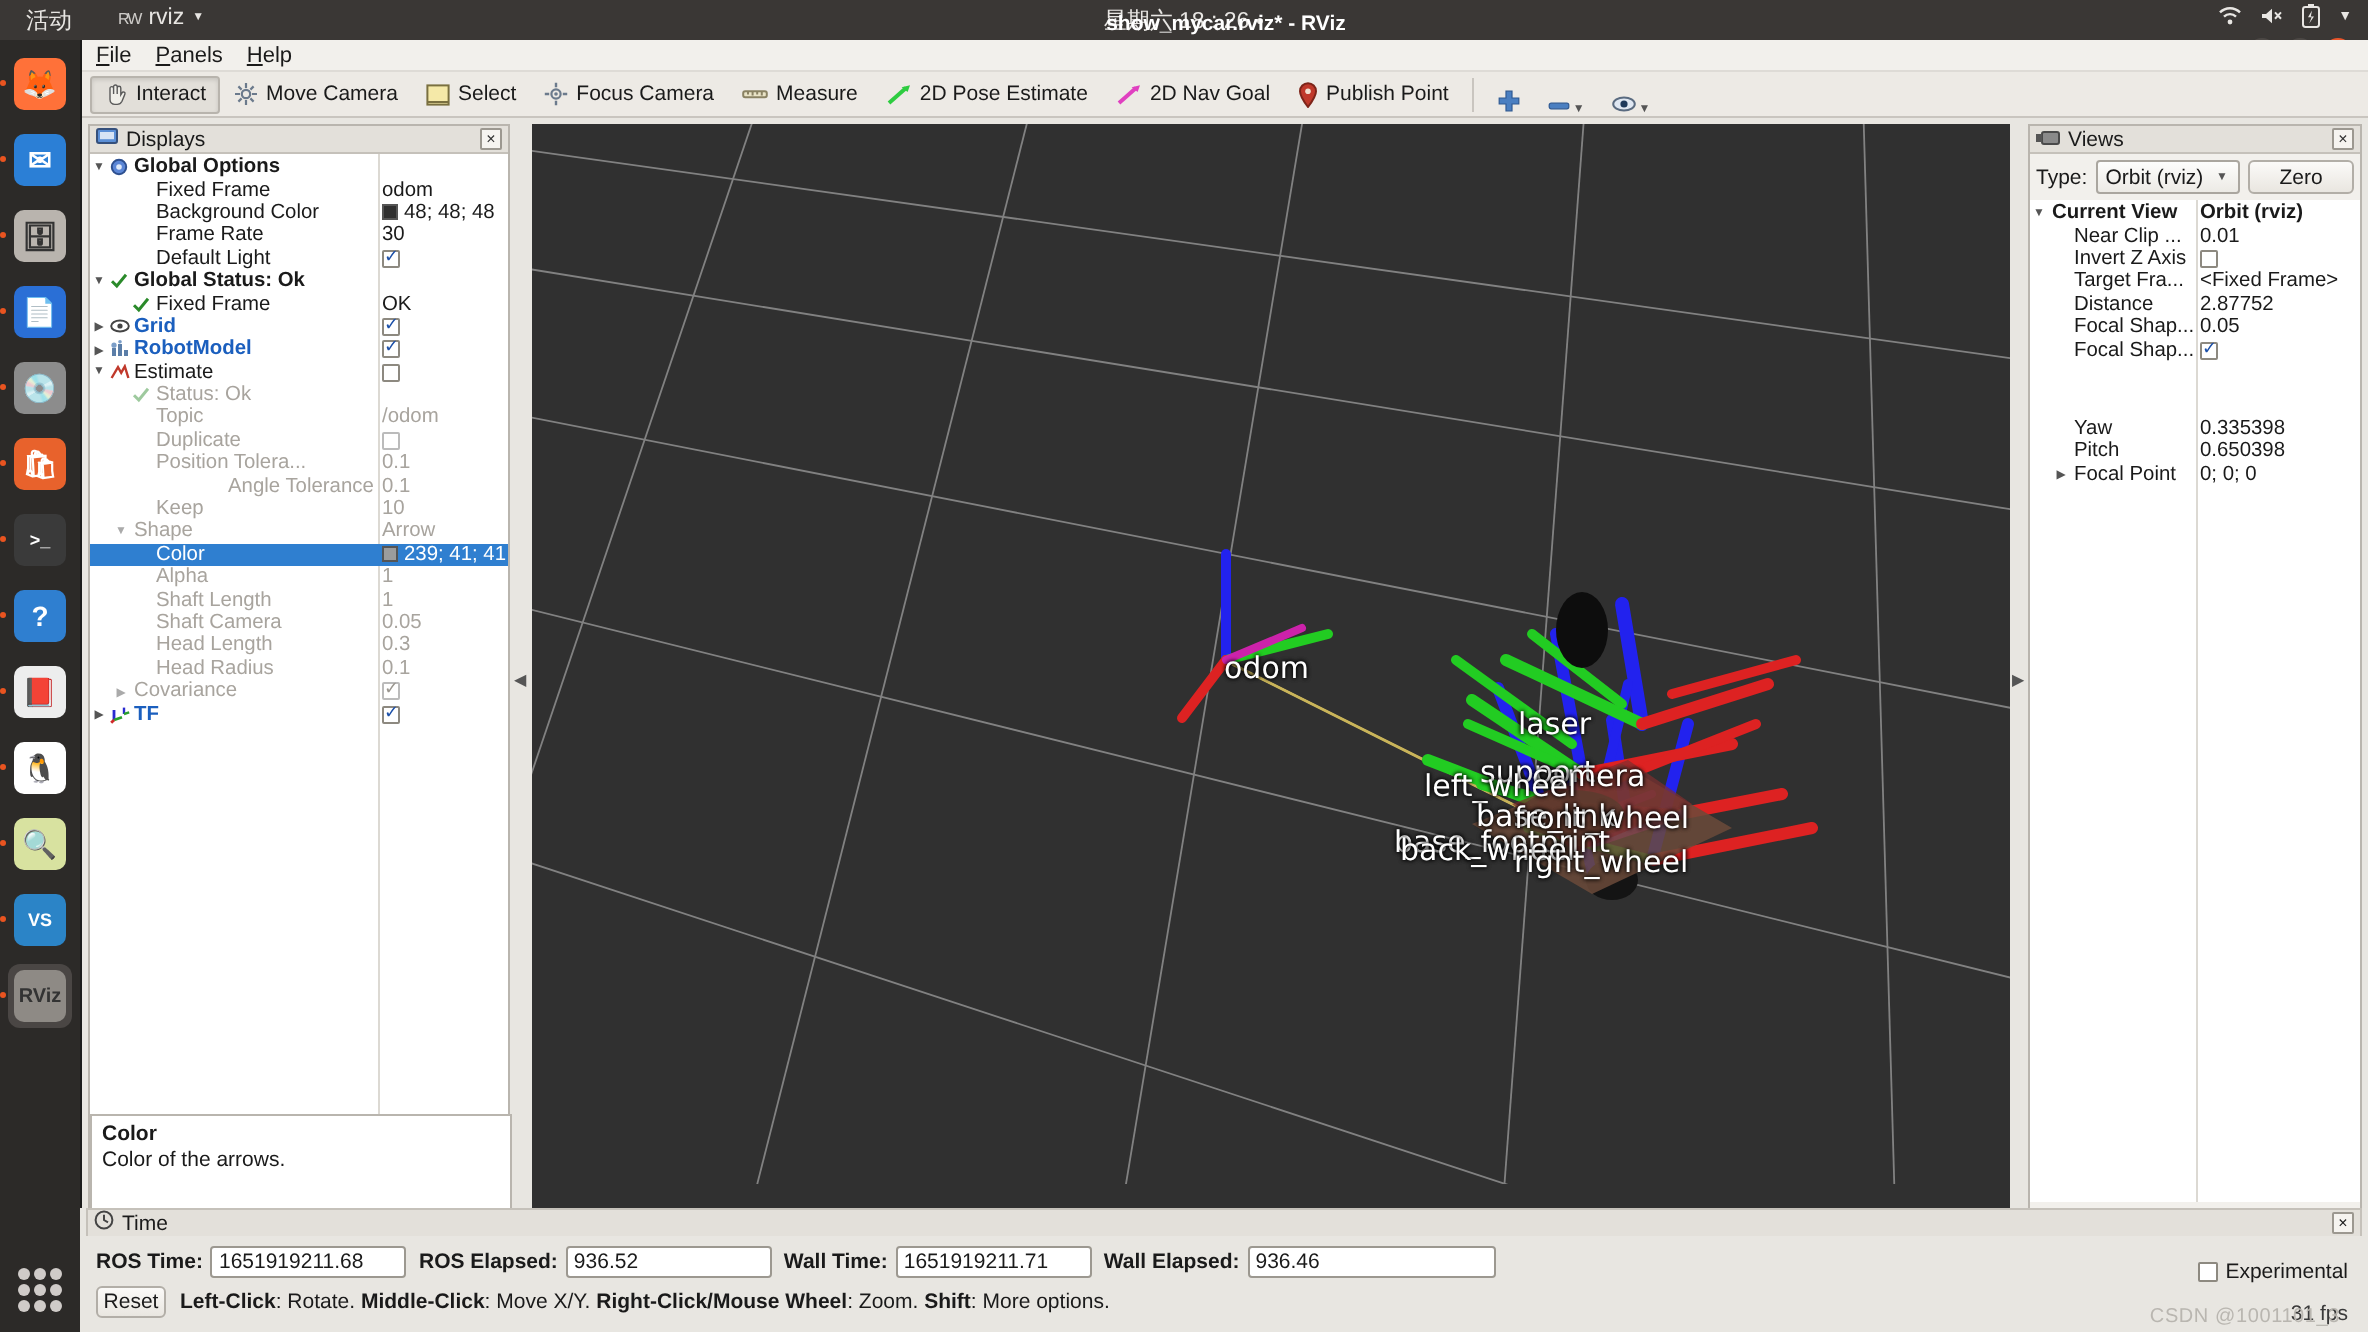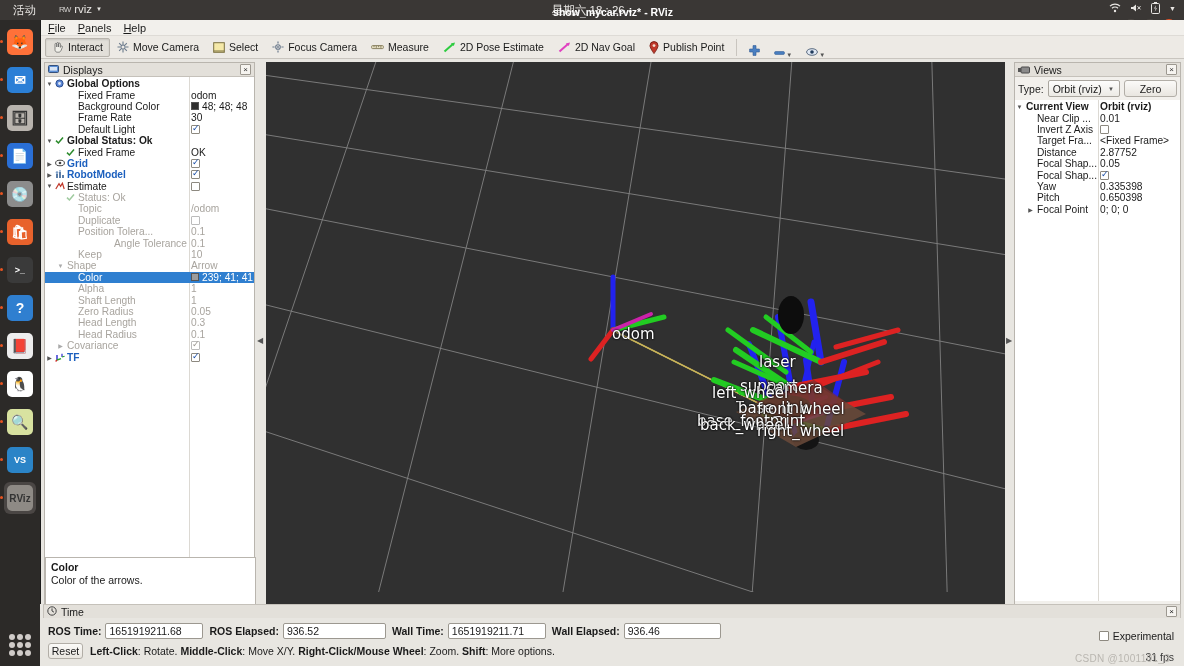--- a/index.html
+++ b/index.html
@@ -597,21 +597,21 @@
                 <span style="width: 22px; flex: 0 0 auto;"></span>
                 <span class="exp" style="color: rgb(170, 170, 170);"></span>
                 <span class="lbl dim" style="margin-left: 2px;">Shaft Length</span>
                 <span class="val">
                   <span class="dim">1</span>
                 </span>
               </div>
               <div class="trow" style="position: relative;">
                 <span style="width: 22px; flex: 0 0 auto;"></span>
                 <span class="exp" style="color: rgb(170, 170, 170);"></span>
-                <span class="lbl dim" style="margin-left: 2px;">Zero Radius</span>
+                <span class="lbl dim" style="margin-left: 2px;">Shaft Camera</span>
                 <span class="val">
                   <span class="dim">0.05</span>
                 </span>
               </div>
               <div class="trow" style="position: relative;">
                 <span style="width: 22px; flex: 0 0 auto;"></span>
                 <span class="exp" style="color: rgb(170, 170, 170);"></span>
                 <span class="lbl dim" style="margin-left: 2px;">Head Length</span>
                 <span class="val">
                   <span class="dim">0.3</span>
@@ -814,21 +814,21 @@
                 </span>
               </div>
               <div class="vrow" style="position: relative;">
                 <span style="width: 11px; flex: 0 0 auto;"></span>
                 <span class="exp"></span>
                 <span class="lbl" style="margin-left: 2px;">Focal Shap...</span>
                 <span class="val">
                   <span class="tcheck on"></span>
                 </span>
               </div>
-              <div class="vrow" style="position: relative;">
+              <div class="vrow" style="position: relative; margin-top: 28px;">
                 <span style="width: 11px; flex: 0 0 auto;"></span>
                 <span class="exp"></span>
                 <span class="lbl" style="margin-left: 2px;">Yaw</span>
                 <span class="val">
                   <span>0.335398</span>
                 </span>
               </div>
               <div class="vrow" style="position: relative;">
                 <span style="width: 11px; flex: 0 0 auto;"></span>
                 <span class="exp"></span>
@@ -888,21 +888,21 @@
         <div class="tfield">
           <span style="font-weight: bold;">ROS Elapsed:</span>
           <div class="tinput" style="width: 103px;">936.52</div>
         </div>
         <div class="tfield">
           <span style="font-weight: bold;">Wall Time:</span>
           <div class="tinput" style="width: 98px;">1651919211.71</div>
         </div>
         <div class="tfield">
           <span style="font-weight: bold;">Wall Elapsed:</span>
-          <div class="tinput" style="width: 97px;">936.46</div>
+          <div class="tinput" style="width: 124px;">936.46</div>
         </div>
       </div>
     <div class="tp-bottom">
       <span class="resetbtn">Reset</span>
       <span class="hint" id="hint"><b>Left-Click</b><span>: Rotate. </span><b>Middle-Click</b><span>: Move X/Y. </span><b>Right-Click/Mouse Wheel</b><span>: Zoom. </span><b>Shift</b><span>: More options.</span></span>
     </div>
     <div class="exp-check">
       <span class="cbox"></span>
       <span>Experimental</span>
     </div>

